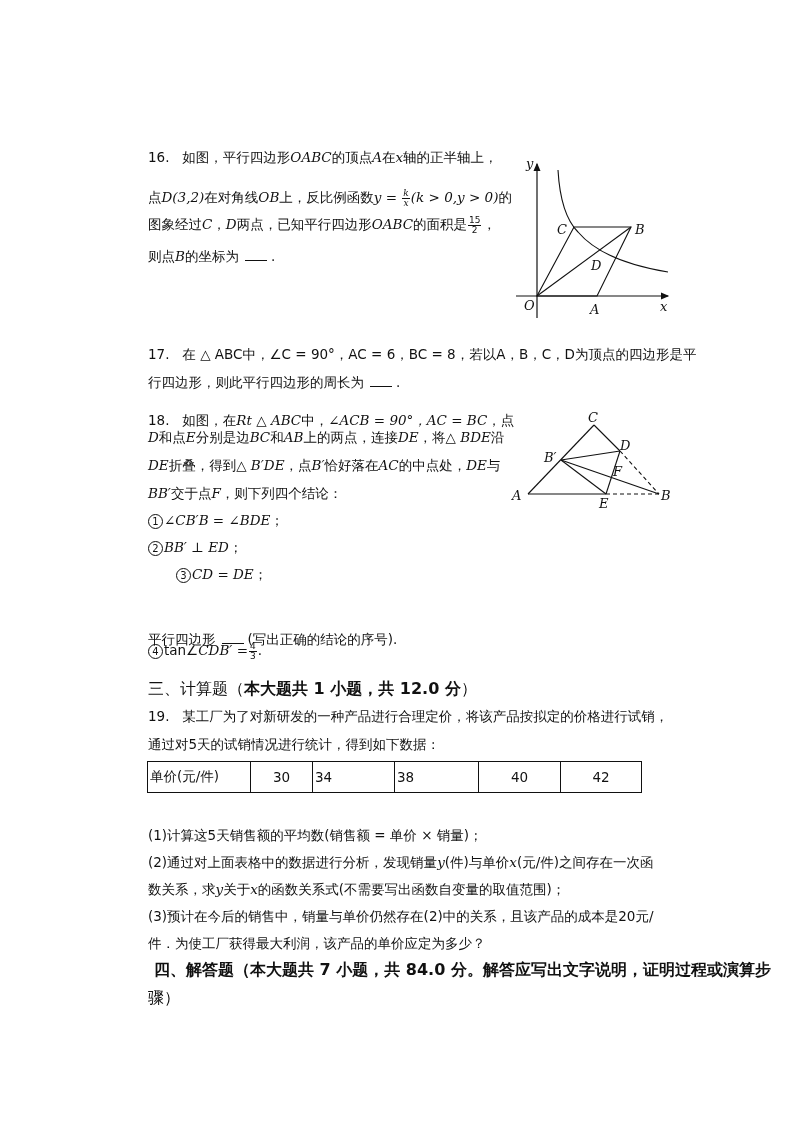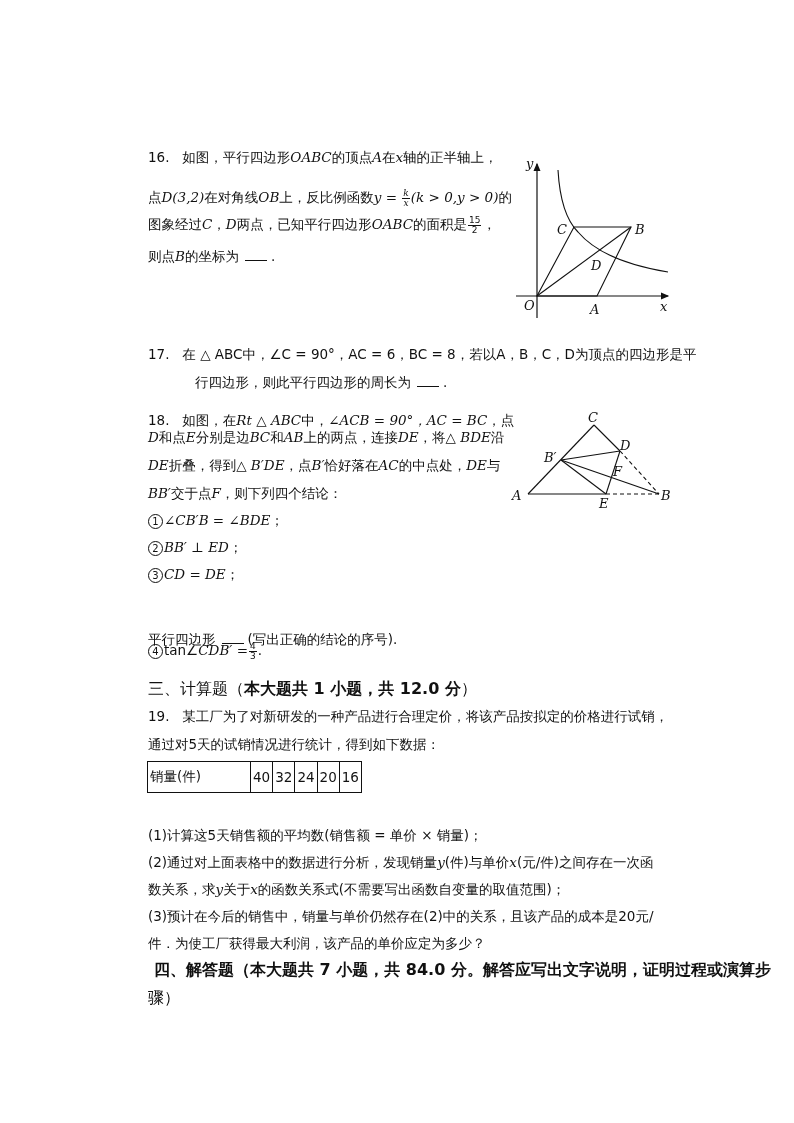--- a/index.html
+++ b/index.html
@@ -56,21 +56,21 @@
   <text x="590" y="314">A</text>
   <text x="635" y="234">B</text>
   <text x="557" y="234">C</text>
   <text x="591" y="270">D</text>
 </svg>
 
 <div class="ln" style="top:345px;">
   <span>17.</span>&nbsp;&nbsp;
   <span>在 △ ABC中，∠C = 90°，AC = 6，BC = 8，若以A，B，C，D为顶点的四边形是平</span>
 </div>
-<div class="ln" style="top:373px;margin-left:47px;">
+<div class="ln" style="top:373px;">
   <span>行四边形，则此平行四边形的周长为</span><span class="blank"></span><span>.</span>
 </div>
 
 <div class="ln" style="top:411px;">
   <span>18.</span>&nbsp;&nbsp;
   <span>如图，在</span><span class="m">Rt △ ABC</span><span>中，</span><span class="m">∠ACB = 90°，AC = BC</span><span>，点</span>
 </div>
 <div class="ln" style="top:428px;">
   <span class="m">D</span><span>和点</span><span class="m">E</span><span>分别是边</span><span class="m">BC</span><span>和</span><span class="m">AB</span><span>上的两点，连接</span><span class="m">DE</span><span>，将</span><span class="m">△ BDE</span><span>沿</span>
 </div>
@@ -79,21 +79,21 @@
 </div>
 <div class="ln" style="top:484px;">
   <span class="m">BB′</span><span>交于点</span><span class="m">F</span><span>，则下列四个结论：</span>
 </div>
 <div class="ln" style="top:511px;">
   <span class="circ">1</span><span class="m">∠CB′B = ∠BDE</span><span>；</span>
 </div>
 <div class="ln" style="top:538px;">
   <span class="circ">2</span><span class="m">BB′ ⊥ ED</span><span>；</span>
 </div>
-<div class="ln" style="top:565px;">
+<div class="ln" style="top:565px;margin-left:28px;">
   <span class="circ">3</span><span class="m">CD = DE</span><span>；</span>
 </div>
 <div class="ln" style="top:595px;margin-top:46px;">
   <span class="circ">4</span><span>tan∠</span><span class="m">CDB′ =</span><span class="frac"><span class="num">4</span><span>3</span></span><span>.</span>
 </div>
 <div class="ln" style="top:630px;">
   <span>平行四边形</span><span class="blank"></span><span>(写出正确的结论的序号).</span>
 </div>
 
 <svg style="left:0;top:0;" width="794" height="520">
@@ -123,27 +123,27 @@
 <div class="ln" style="top:707px;">
   <span>19.</span>&nbsp;&nbsp;
   <span>某工厂为了对新研发的一种产品进行合理定价，将该产品按拟定的价格进行试销，</span>
 </div>
 <div class="ln" style="top:735px;">
   <span>通过对5天的试销情况进行统计，得到如下数据：</span>
 </div>
 
 <table class="data">
   <tbody>
-  <tr>
-    <td class="hdr">销量(件)</td>
-    <td>40</td>
-    <td>32</td>
-    <td>24</td>
-    <td>20</td>
-    <td>16</td>
+      <tr>
+    <td class="hdr">单价(元/件)</td>
+    <td style="width:57px;">30</td>
+    <td class="l" style="width:77px;">34</td>
+    <td class="l" style="width:79px;">38</td>
+    <td style="width:77px;">40</td>
+    <td style="width:76px;">42</td>
   </tr>
 </tbody>
   </table>
 
 <div class="ln" style="top:826px;">
   <span>(1)计算这5天销售额的平均数(销售额 = 单价 × 销量)；</span>
 </div>
 <div class="ln" style="top:853px;">
   <span>(2)通过对上面表格中的数据进行分析，发现销量</span><span class="m">y</span><span>(件)与单价</span><span class="m">x</span><span>(元/件)之间存在一次函</span>
 </div>

